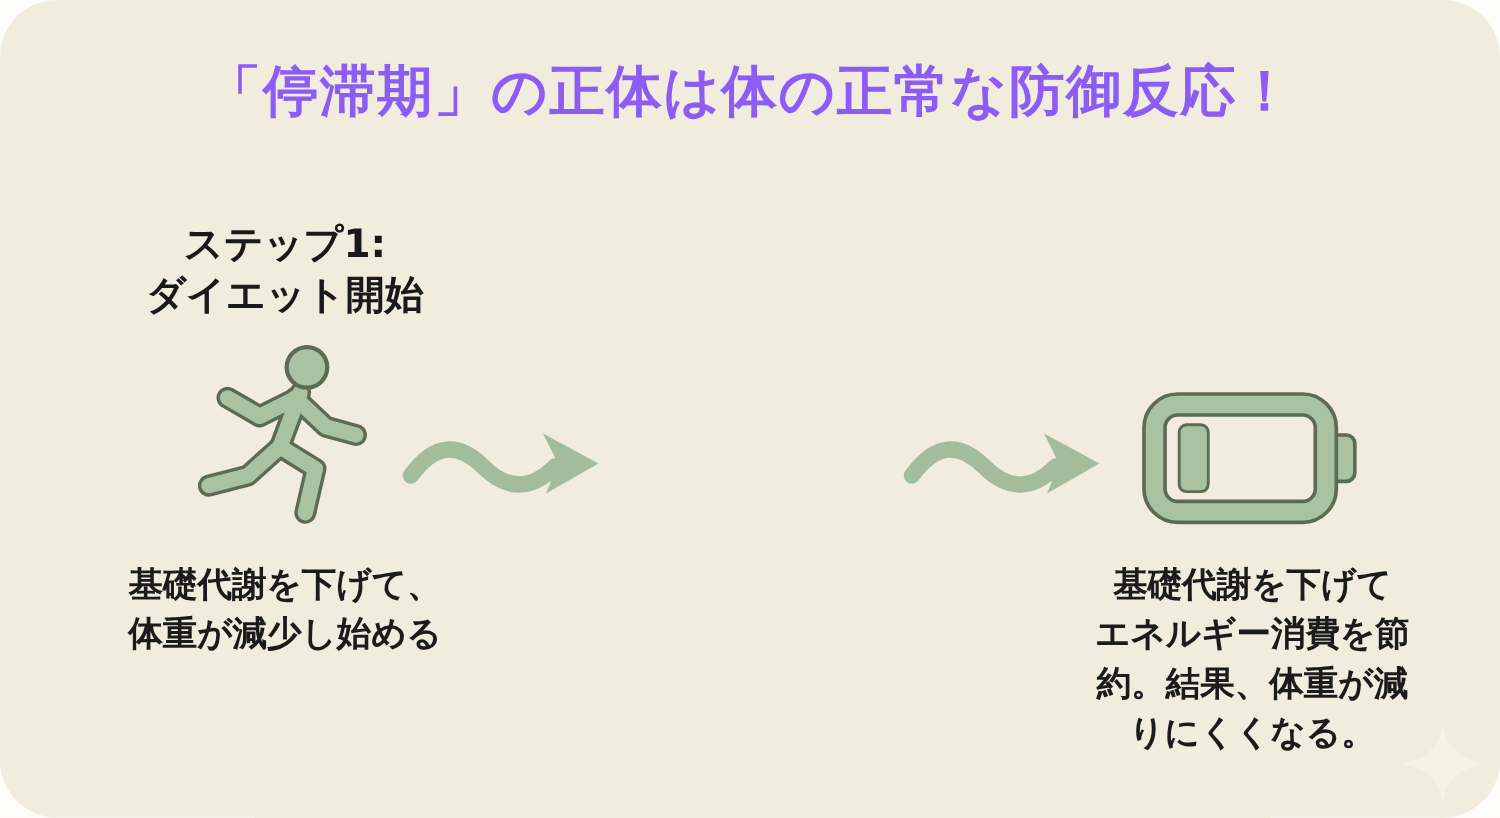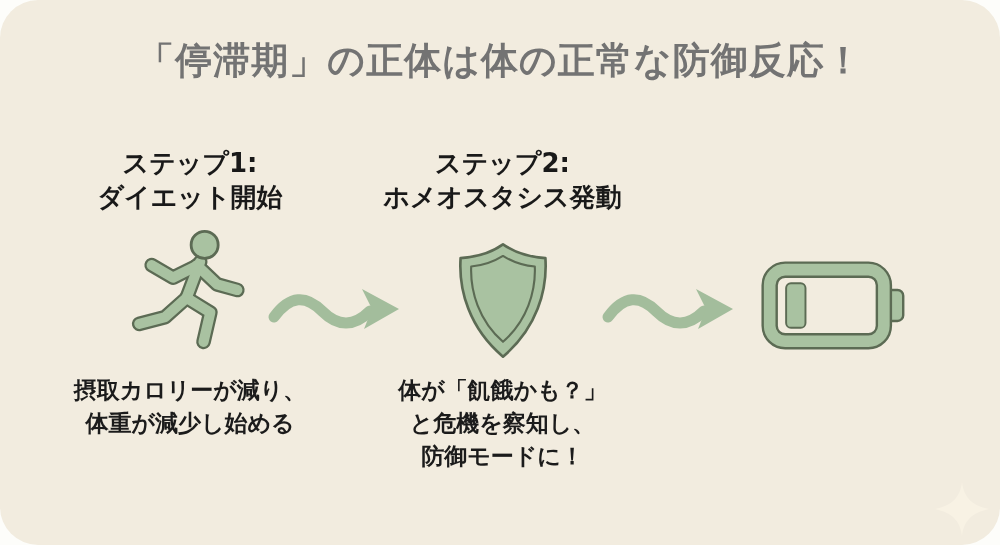--- a/index.html
+++ b/index.html
@@ -22,21 +22,21 @@
     position: absolute;
     top: 38px;
     left: 0;
     width: 100%;
     margin: 0;
     text-align: center;
     font-size: 37px;
     line-height: 46px;
     font-weight: 800;
     letter-spacing: 1px;
-    color: #737373;
+    color: #8b5cf6;
   }
   .step { position: absolute; top: 0; height: 100%; }
   .step h2 {
     position: absolute;
     left: 0; width: 100%;
     margin: 0;
     text-align: center;
     white-space: pre-line;
     font-size: 26px;
     line-height: 34px;
@@ -97,61 +97,52 @@
         <g fill="none" stroke="#a9c2a1" stroke-width="9" stroke-linecap="round" stroke-linejoin="round">
           <path d="M64,30 L52,62"></path>
           <path d="M62,33 L40,44 L21,33"></path>
           <path d="M61,33 L79,50 L97,55"></path>
           <path d="M52,62 L73,75 L67,101"></path>
           <path d="M52,62 L33,79 L10,85"></path>
         </g>
         <circle cx="68" cy="15" r="12" fill="#a9c2a1" stroke="#5c6b54" stroke-width="2.5"></circle>
       </svg>
     </div>
-    <p>摂取カロリーが減り、
+    <p>基礎代謝を下げて、
 体重が減少し始める</p>
   </section>
 
   <div class="connector connector-1">
     <svg width="135" height="52" viewBox="0 0 135 52">
       <path d="M8,34 C24,12 40,12 56,28 C72,44 88,44 104,28" fill="none" stroke="#a3bd9c" stroke-width="11" stroke-linecap="round"></path>
       <path d="M96,6 L133,26 L98,46 L106,26 Z" fill="#a3bd9c"></path>
     </svg>
   </div>
 
-  <section class="step step-2">
-    <h2>ステップ2:
-ホメオスタシス発動</h2>
-    <div class="icon-wrap">
-      <svg width="106" height="122" viewBox="0 0 100 115">
-        <path d="M50,4 C40,11 26,16 10,17 C8,47 18,83 50,110 C82,83 92,47 90,17 C74,16 60,11 50,4 Z" fill="#a9c2a1" stroke="#5c6b54" stroke-width="2.5" stroke-linejoin="round"></path>
-        <path d="M50,15 C42,20 32,24 20,25 C19,48 27,76 50,96 C73,76 81,48 80,25 C68,24 58,20 50,15 Z" fill="none" stroke="#5c6b54" stroke-width="2" stroke-linejoin="round"></path>
-      </svg>
-    </div>
-    <p>体が「飢餓かも？」
-と危機を察知し、
-防御モードに！</p>
-  </section>
 
   <div class="connector connector-2">
     <svg width="135" height="52" viewBox="0 0 135 52">
       <path d="M8,34 C24,12 40,12 56,28 C72,44 88,44 104,28" fill="none" stroke="#a3bd9c" stroke-width="11" stroke-linecap="round"></path>
       <path d="M96,6 L133,26 L98,46 L106,26 Z" fill="#a3bd9c"></path>
     </svg>
   </div>
 
   <section class="step step-3">
     <div class="icon-wrap">
       <svg width="150" height="97" viewBox="0 0 155 100">
         <rect x="130" y="35" width="18" height="32" rx="6" fill="#a9c2a1" stroke="#5c6b54" stroke-width="2.5"></rect>
         <rect x="10" y="14" width="118" height="74" rx="16" fill="none" stroke="#5c6b54" stroke-width="17"></rect>
         <rect x="10" y="14" width="118" height="74" rx="16" fill="none" stroke="#a9c2a1" stroke-width="12"></rect>
         <rect x="27" y="28" width="20" height="46" rx="5" fill="#a9c2a1" stroke="#5c6b54" stroke-width="2"></rect>
       </svg>
     </div>
+    <p>基礎代謝を下げて
+エネルギー消費を節
+約。結果、体重が減
+りにくくなる。</p>
   </section>
 
   <div class="sparkle">
     <svg width="58" height="58" viewBox="0 0 60 60">
       <path d="M30,2 C32,18 40,26 58,30 C40,34 32,42 30,58 C28,42 20,34 2,30 C20,26 28,18 30,2 Z" fill="#f8f2e4"></path>
     </svg>
   </div>
 
 </div>
 

